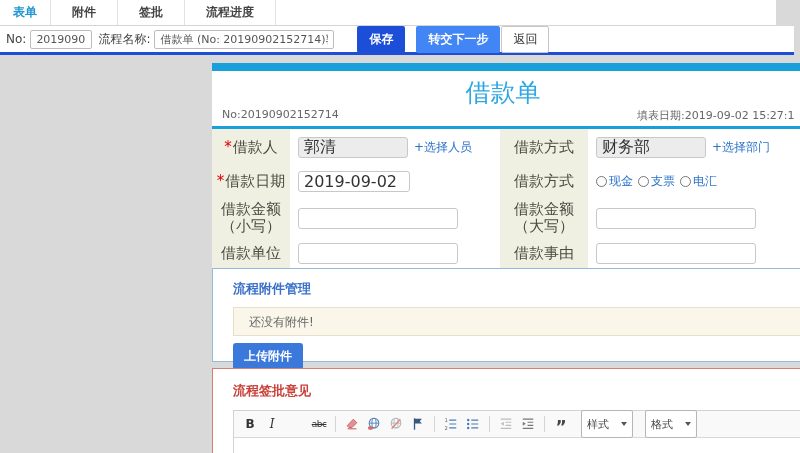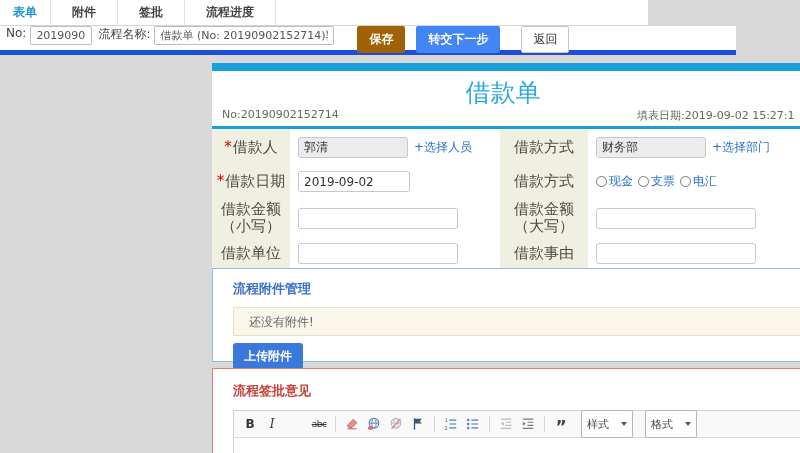--- a/index.html
+++ b/index.html
@@ -1,51 +1,51 @@
 <!DOCTYPE html>
 <html><head>
 <meta charset="utf-8">
 <style>
   * { margin:0; padding:0; box-sizing:border-box; }
   html,body { background:#d9d9d9; font-family:"DejaVu Sans","Liberation Sans",sans-serif; }
   #screen { position:relative; width:800px; height:453px; overflow:hidden; background:#d9d9d9; }
 
   
-  .tabbar { position:absolute; left:0; top:0; width:648px; height:26px; background:#fff;
+  .tabbar { position:absolute; left:0; top:0; width:776px; height:26px; background:#fff;
             border-bottom:1px solid #d5d5d5; display:flex; }
   .tab { padding:0 21px; line-height:25px; font-size:12px; font-weight:bold; color:#444;
          border-right:1px solid #e2e2e2; cursor:pointer; }
   .tab:first-child { padding:0 13px; }
   .tab.active { color:#2196d3; }
 
   
-  .toprow { position:absolute; left:0; top:26px; width:736px; height:29px; background:#fff;
-            border-bottom:5px solid #1d4ed8; display:flex; align-items:flex-start; font-size:12px; color:#333; }
+  .toprow { position:absolute; left:0; top:26px; width:794px; height:29px; background:#fff;
+            border-bottom:3px solid #1d4ed8; display:flex; align-items:center; font-size:12px; color:#333; }
   .toprow label { margin-left:6px; color:#444; }
   .tinp { height:19px; border:1px solid #bdbdbd; border-radius:2px; font-size:11px; color:#555;
           padding:0 5px; margin-left:4px; font-family:inherit; }
   .btn { font-size:12px; border-radius:2px; padding:4px 11px; border:1px solid transparent; cursor:pointer; font-family:inherit; }
-  .btn-save { background:#a16207; color:#fff; font-weight:bold; margin-left:23px; }
+  .btn-save { background:#1d4ed8; color:#fff; font-weight:bold; margin-left:23px; }
   .btn-next { background:#4285f4; color:#fff; font-weight:bold; margin-left:11px; }
-  .btn-back { background:#fff; border-color:#c6c6c6; color:#333; margin-left:21px; }
+  .btn-back { background:#fff; border-color:#c6c6c6; color:#333; margin-left:1px; }
 
   
   .panel-form { position:absolute; left:212px; top:63px; width:640px; background:#fff; }
   .bluebar { height:8px; background:#19a0da; }
   .form-title { height:36px; text-align:center; padding:5px 58px 0 0; font-size:25px; color:#2ba7e1; }
   .meta { position:relative; height:16px; font-size:11px; color:#666; }
   .meta .doc-no { position:absolute; left:10px; top:1px; }
   .meta .fill-date { position:absolute; left:425px; top:1px; white-space:nowrap; }
   .blueline { height:3px; background:#19a0da; margin-top:3px; }
   .frow { display:grid; grid-template-columns:78px 190px 20px 88px 264px; }
   .frow .lbl { background:#f0f0e2; display:flex; align-items:center; justify-content:center;
                text-align:center; font-size:15px; color:#4a4a42; padding:0 2px; line-height:17px; }
   .frow .fld { display:flex; align-items:center; padding-left:8px; background:#fff; }
   .req { color:#d00; margin-right:1px; }
-  .inp { height:21px; border:1px solid #c8c8c8; border-radius:3px; font-size:12px; color:#333;
+  .inp { height:21px; border:1px solid #c8c8c8; border-radius:3px; font-size:16px; color:#333;
          padding:0 5px; font-family:inherit; background:#fff; }
   .inp.ro { background:#ececec; }
   .w110 { width:110px; } .w160 { width:160px; }
   a.sel-link { font-size:12px; color:#2a73c7; text-decoration:none; margin-left:6px; white-space:nowrap; cursor:pointer; }
   .radios { display:flex; align-items:center; gap:5px; }
   .radios .rpair { display:flex; align-items:center; }
   .radios input { width:11px; height:11px; margin:0 2px 0 0; }
   .radios span { font-size:12px; color:#2a73c7; }
 
   

